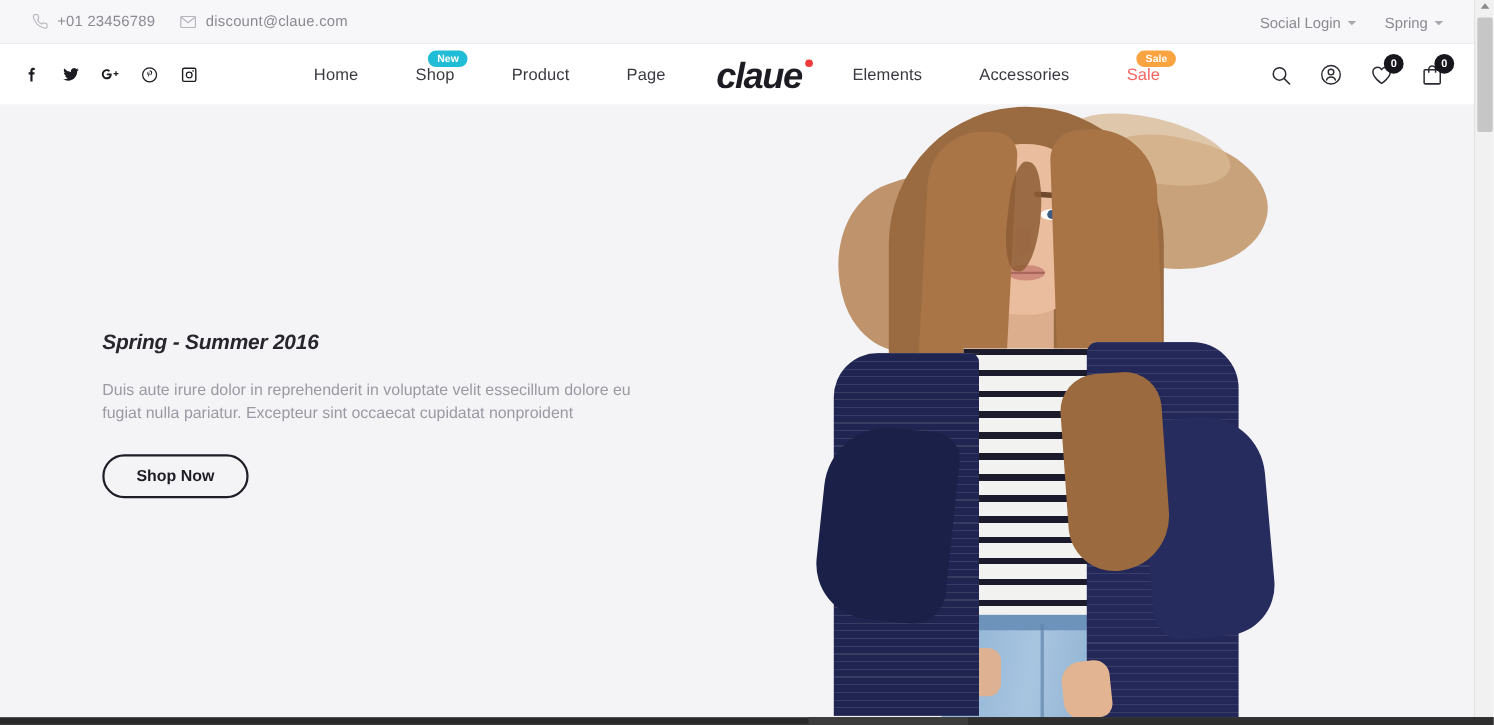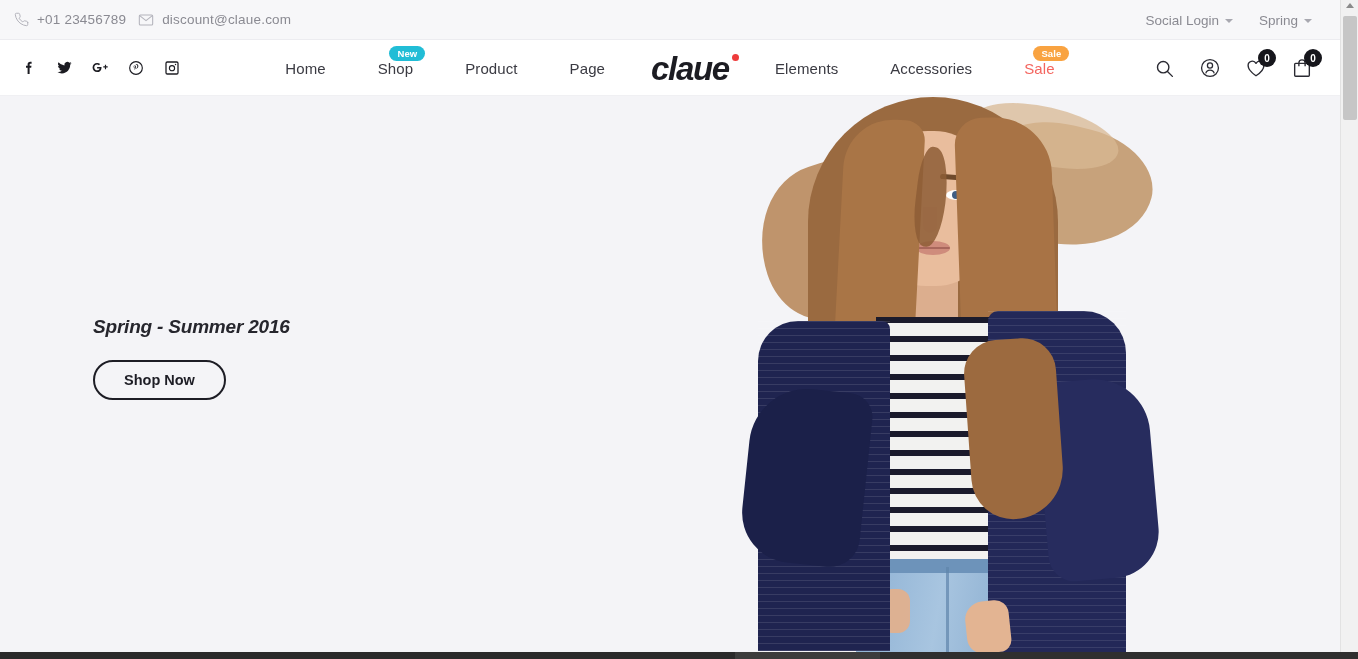--- a/index.html
+++ b/index.html
@@ -12,21 +12,21 @@
   #page { position: relative; width: 1358px; height: 659px; background: #f5f5f8; overflow: hidden; }
 
   
   .topbar {
     position: absolute; top: 0; left: 0; width: 1340px; height: 40px;
     background: #f7f7f9;
     border-bottom: 1px solid #ececf0;
     display: flex; align-items: center;
     font-size: 13.5px; color: #8a8a92;
   }
-  .topbar-left { display: flex; align-items: center; padding-left: 14px; gap: 12px; }
+  .topbar-left { display: flex; align-items: center; padding-left: 29px; gap: 22px; }
   .tb-item { display: flex; align-items: center; gap: 8px; white-space: nowrap; letter-spacing: .2px; }
   .tb-item .glyph { color: #b4b4bc; display: inline-flex; align-items: center; }
   .topbar-center {
     position: absolute; left: 0; right: 0; text-align: center;
     font-size: 13.5px; color: #8a8a92; letter-spacing: .1px; pointer-events: none;
   }
   .topbar-center span { pointer-events: auto; }
   .hl-red { color: #ee4b4b; }
   .topbar-right {
     position: absolute; right: 28px; top: 0; height: 40px;
@@ -84,21 +84,21 @@
     background: #16161c; color: #fff;
     font-size: 10px; font-weight: bold;
     display: flex; align-items: center; justify-content: center;
   }
 
   
   .hero {
     position: absolute; top: 96px; left: 0; width: 1340px; height: 556px;
     background: #f4f4f7; overflow: hidden;
   }
-  .hero-text { position: absolute; left: 93px; top: 220px; width: 560px; }
+  .hero-text { position: absolute; left: 93px; top: 205px; width: 560px; }
   .eyebrow {
     font-size: 19px; font-style: italic; font-weight: bold; color: #26262d;
     letter-spacing: -.2px; margin-bottom: 22px;
   }
   .headline {
     font-size: 46px; font-weight: bold; color: #262630;
     letter-spacing: -1.2px; line-height: 1.05; margin-bottom: 21px;
   }
   .hero-par { font-size: 14.5px; color: #9a9aa2; line-height: 1.45; margin-bottom: 26px; max-width: 510px; }
   .shopbtn {
@@ -333,20 +333,21 @@
       <div class="m knit-l"></div>
       <div class="m knit-r"></div>
       <div class="m sleeve-l"></div>
       <div class="m sleeve-r"></div>
       <div class="m hair-low-r"></div>
       <div class="m hand"></div>
     </div>
 
     <div class="hero-text">
       <div class="eyebrow">Spring - Summer 2016</div>
+      <div class="hero-par">Duis aute irure dolor in reprehenderit in voluptate velit essecillum dolore eu fugiat nulla pariatur. Excepteur sint occaecat cupidatat nonproident</div>
       <button class="shopbtn">Shop Now</button>
     </div>
   </div>
 
   <div class="scrollbar">
     <div class="sb-up"></div>
     <div class="sb-thumb"></div>
   </div>
 
   <div class="bottom-strip">

